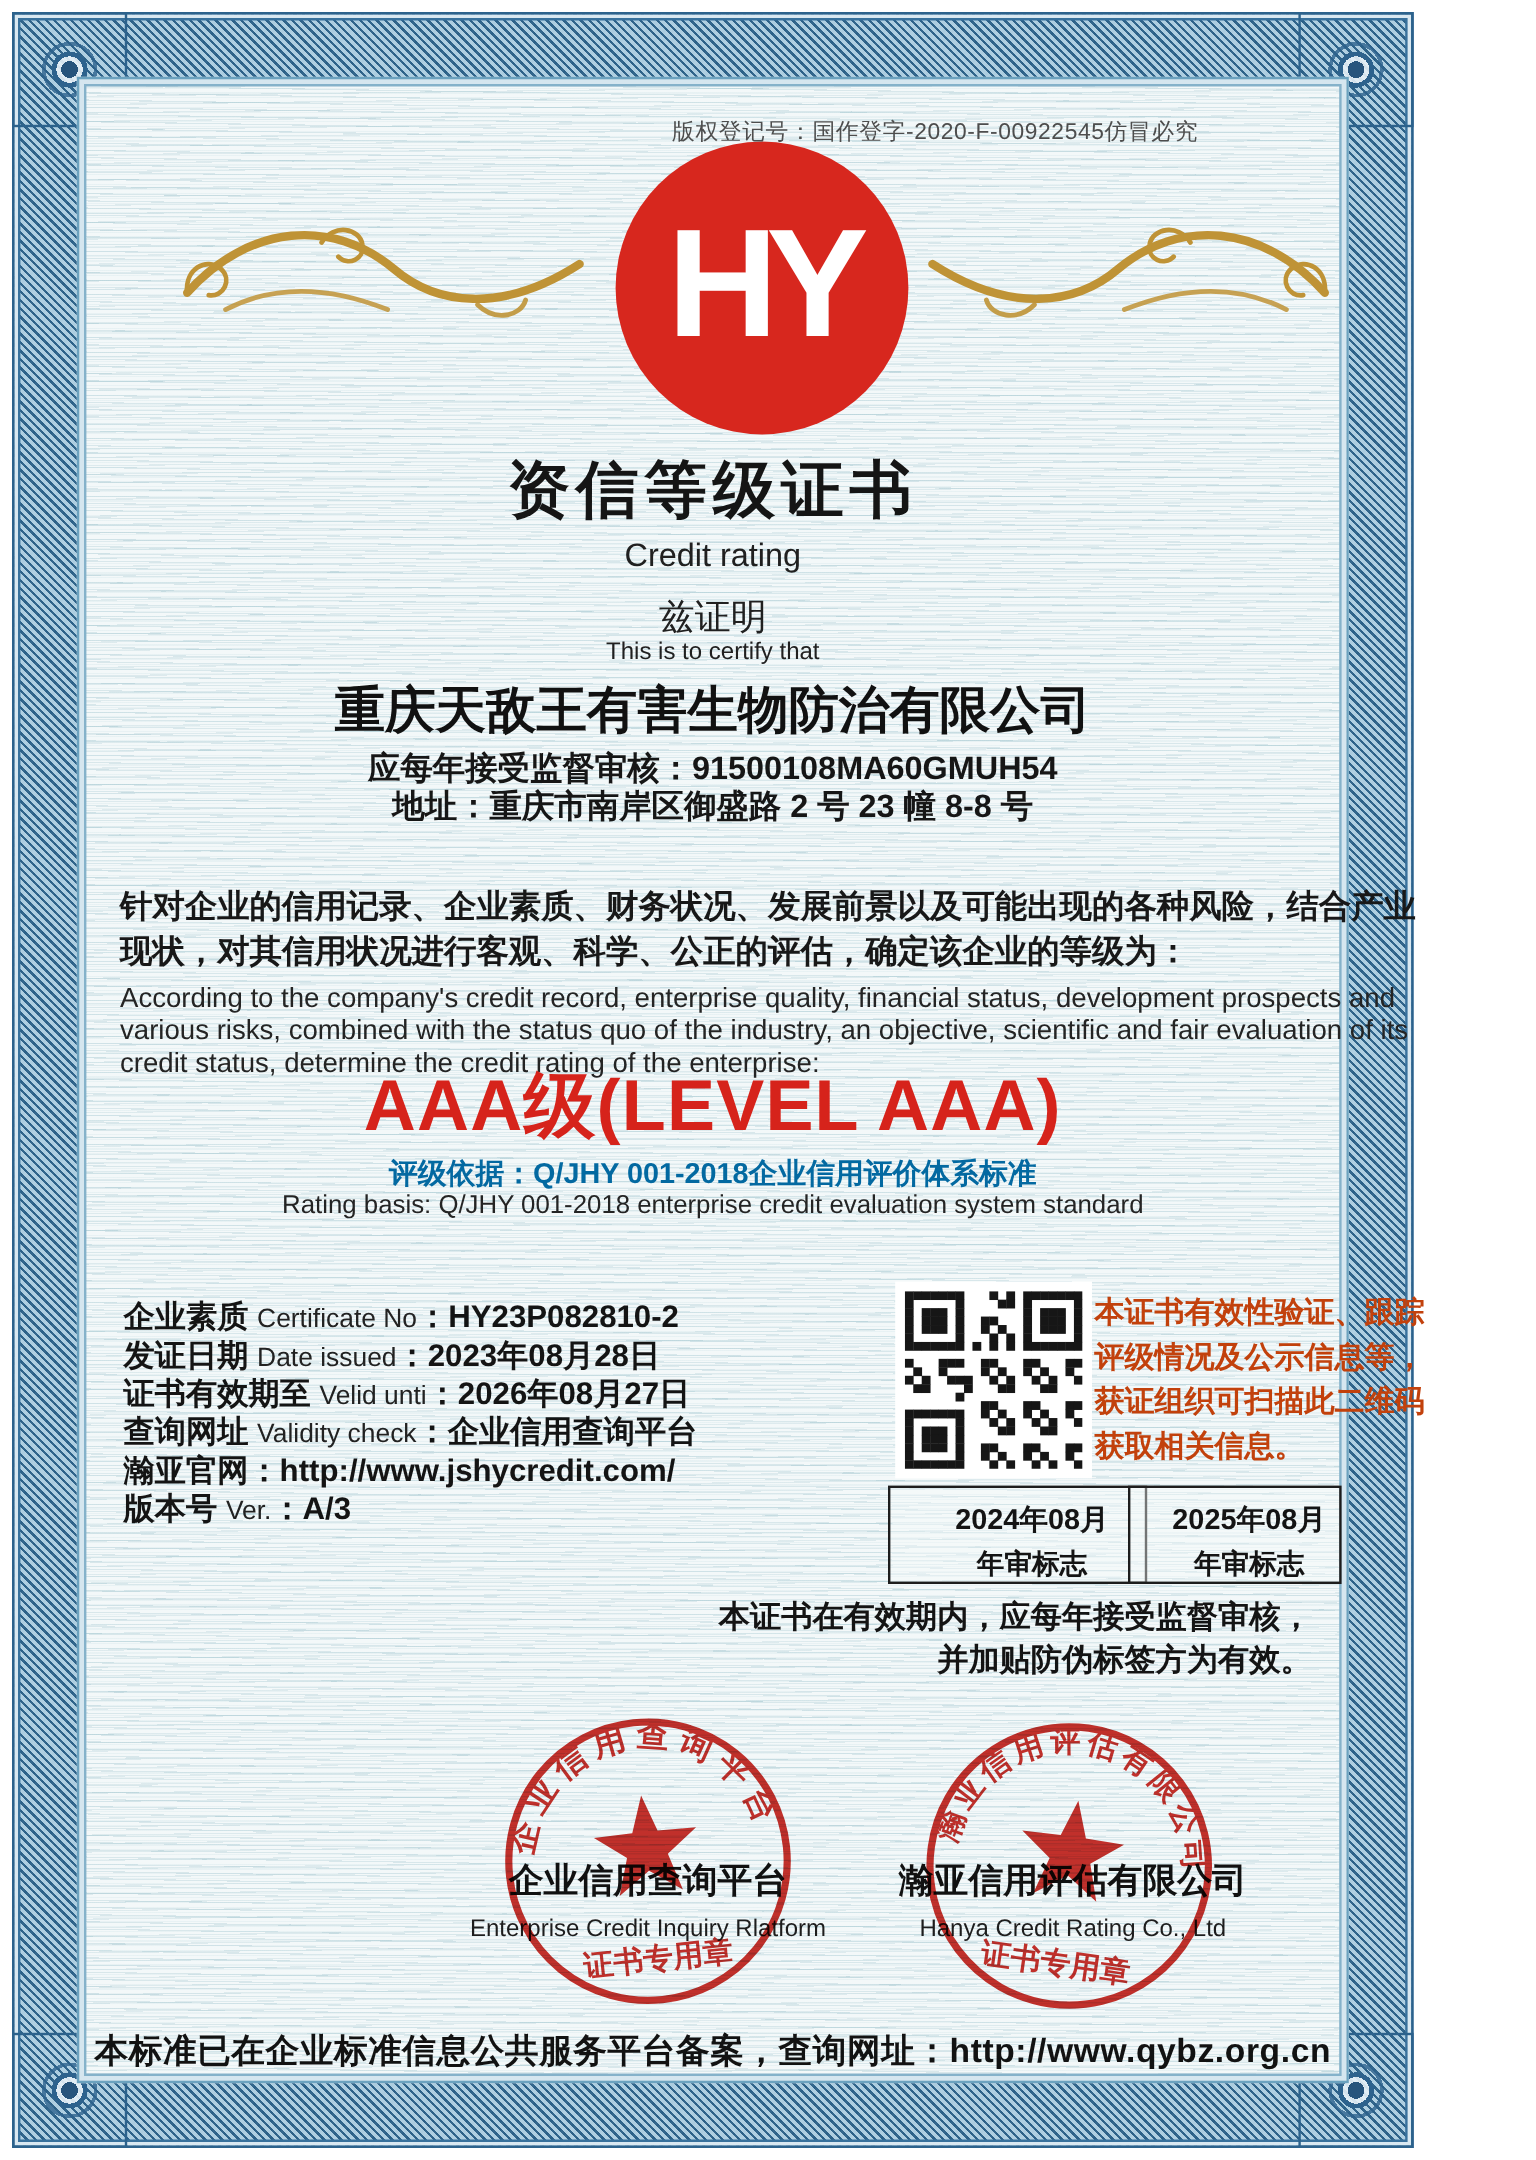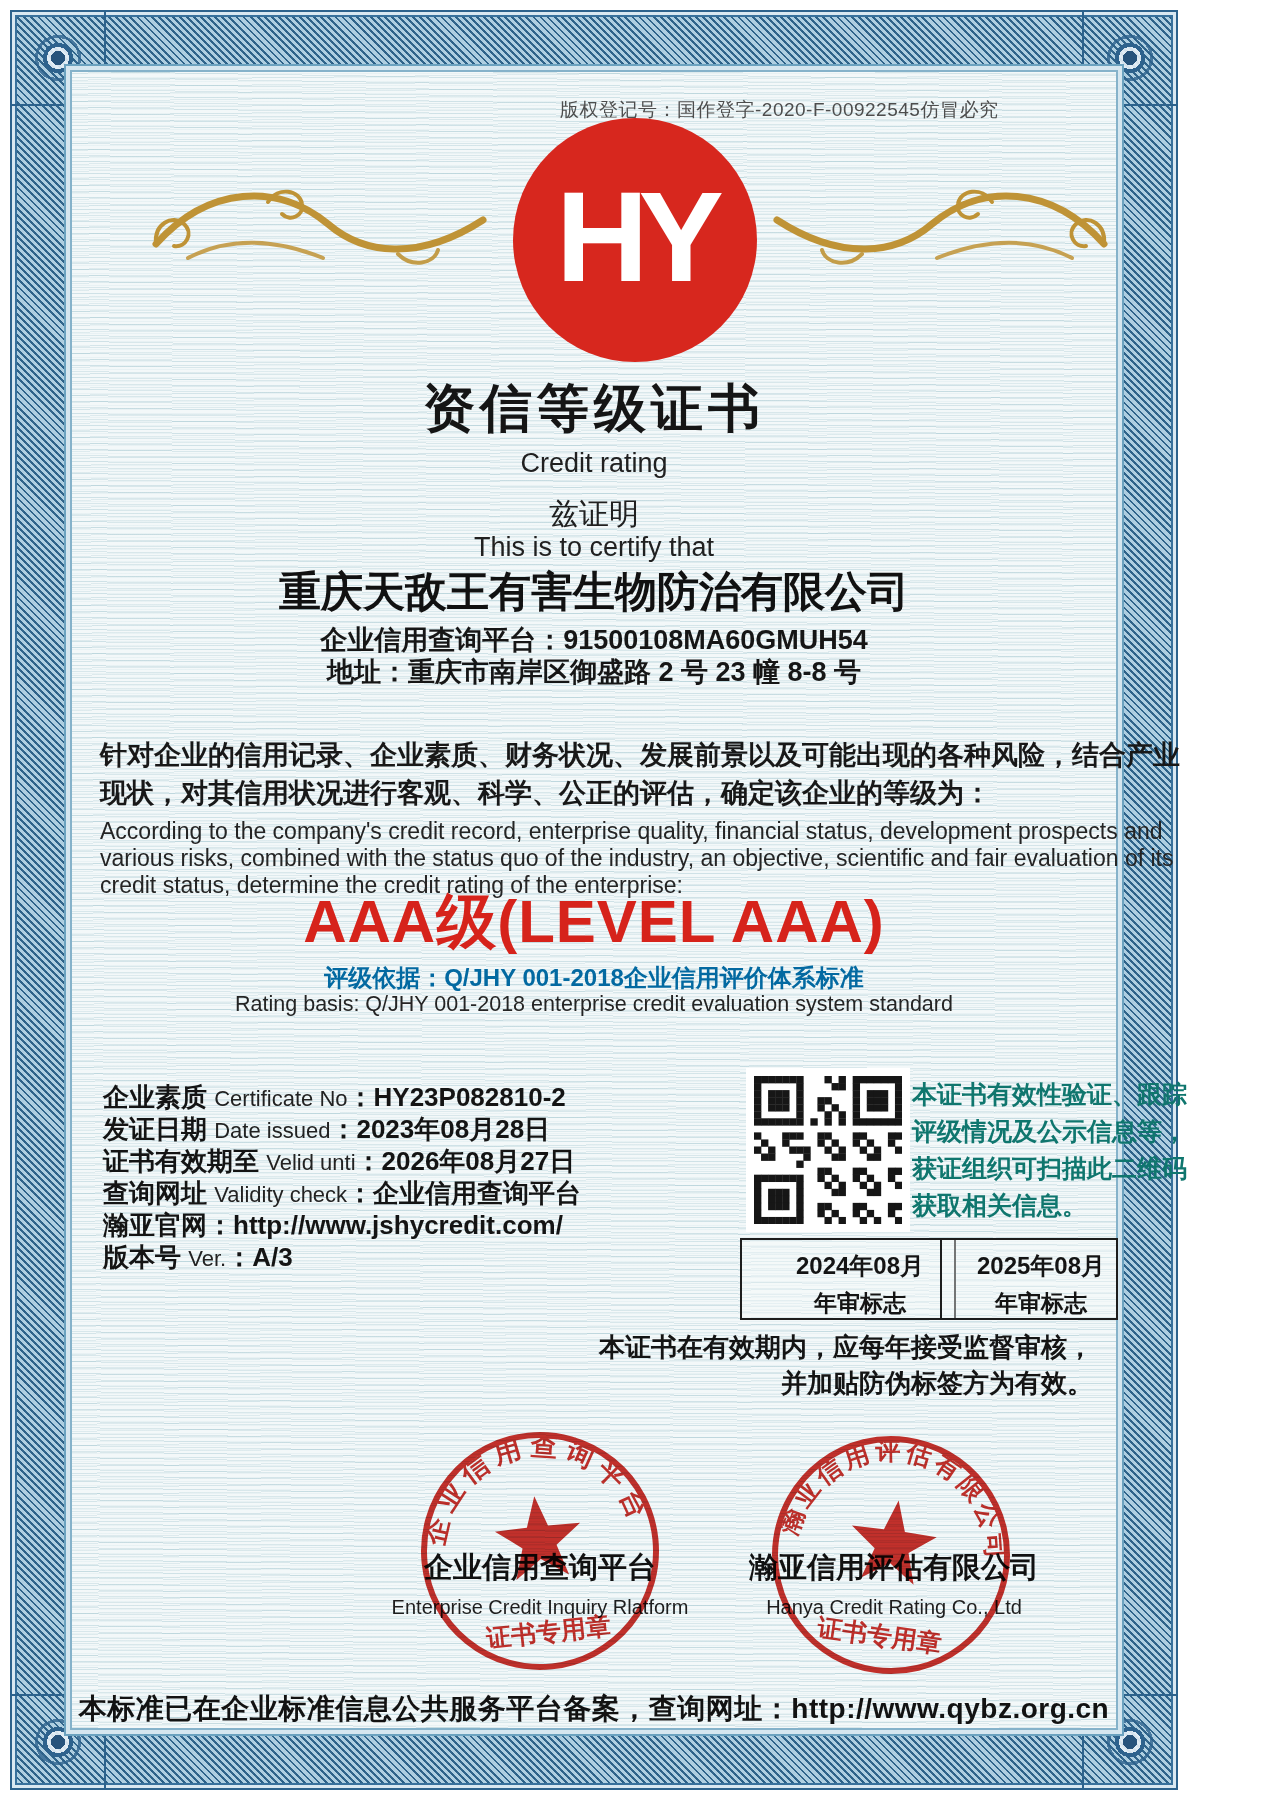--- a/index.html
+++ b/index.html
@@ -48,36 +48,36 @@
     display:flex;align-items:center;justify-content:center;
   }
   .logo span{
     color:#ffffff;font-size:128px;font-weight:800;letter-spacing:-10px;
     transform:translateY(-4px);
   }
   .flourish{z-index:2;}
   .title-zh{top:374px;font-size:52px;font-weight:700;letter-spacing:5px;color:#151515;}
   .title-en{top:448px;font-size:27px;color:#202020;}
   .certify-zh{top:494px;font-size:30px;color:#202020;}
-  .certify-en{top:532px;font-size:27px;color:#202020;}
+  .certify-en{top:532px;font-size:20px;color:#202020;}
   .company{top:564px;font-size:42px;font-weight:800;color:#111;}
   .codeline{top:622px;font-size:27px;font-weight:600;color:#161616;}
   .addrline{top:654px;font-size:27px;font-weight:600;color:#161616;}
   .body-block{left:100px;top:736px;width:1082px;}
   .body-zh{font-size:27px;line-height:38px;font-weight:600;color:#181818;}
   .body-en{margin-top:6px;font-size:23px;line-height:27px;color:#242424;}
   .rating{top:882px;font-size:60px;font-weight:700;color:#d6231b;letter-spacing:1px;}
   .basis-zh{top:962px;font-size:24px;font-weight:600;color:#0369a1;}
   .basis-en{top:992px;font-size:21.5px;color:#242424;}
   .details{left:103px;top:1080px;width:580px;}
   .drow{height:32px;font-size:26px;font-weight:600;color:#141414;white-space:nowrap;}
   .drow .en{font-size:22px;font-weight:500;color:#222;}
   .qr{left:746px;top:1068px;width:164px;height:164px;background:#fff;padding:0;z-index:2;}
   .qr svg{display:block;margin:8px;}
-  .qr-note{left:912px;top:1076px;width:290px;font-size:25px;line-height:37px;font-weight:600;color:#0f766e;}
+  .qr-note{left:912px;top:1076px;width:290px;font-size:25px;line-height:37px;font-weight:600;color:#c2410c;}
   .mark-box{border:2px solid #1d1d1d;text-align:center;color:#141414;background:rgba(246,250,251,.4);padding-left:24px;}
   .mark-box .d{margin-top:10px;font-size:24px;font-weight:600;}
   .mark-box .l{margin-top:6px;font-size:23px;font-weight:600;}
   .box1{left:740px;top:1238px;width:188px;height:78px;}
   .box2{left:940px;top:1238px;width:150px;height:78px;}
   .superv{right:95px;text-align:right;font-size:26px;font-weight:600;color:#141414;}
   .sv1{top:1330px;} .sv2{top:1366px;}
   .issuer{text-align:center;z-index:1;}
   .issuer .zh{font-size:29px;font-weight:700;color:#111;}
   .issuer .en{margin-top:8px;font-size:20px;color:#1d1d1d;}
@@ -122,21 +122,21 @@
 
   <div class="abs logo">
     <span>HY</span>
   </div>
 
   <div class="abs ctr title-zh">资信等级证书</div>
   <div class="abs ctr title-en">Credit rating</div>
   <div class="abs ctr certify-zh">兹证明</div>
   <div class="abs ctr certify-en">This is to certify that</div>
   <div class="abs ctr company">重庆天敌王有害生物防治有限公司</div>
-  <div class="abs ctr codeline">企业信用查询平台：91500108MA60GMUH54</div>
+  <div class="abs ctr codeline">应每年接受监督审核：91500108MA60GMUH54</div>
   <div class="abs ctr addrline">地址：重庆市南岸区御盛路 2 号 23 幢 8-8 号</div>
 
   <div class="abs body-block">
     <div class="body-zh">针对企业的信用记录、企业素质、财务状况、发展前景以及可能出现的各种风险，结合产业</div>
     <div class="body-zh">现状，对其信用状况进行客观、科学、公正的评估，确定该企业的等级为：</div>
     <div class="body-en">According to the company's credit record, enterprise quality, financial status, development prospects and various risks, combined with the status quo of the industry, an objective, scientific and fair evaluation of its credit status, determine the credit rating of the enterprise:</div>
   </div>
 
   <div class="abs ctr rating">AAA级(LEVEL AAA)</div>
   <div class="abs ctr basis-zh">评级依据：Q/JHY 001-2018企业信用评价体系标准</div>

